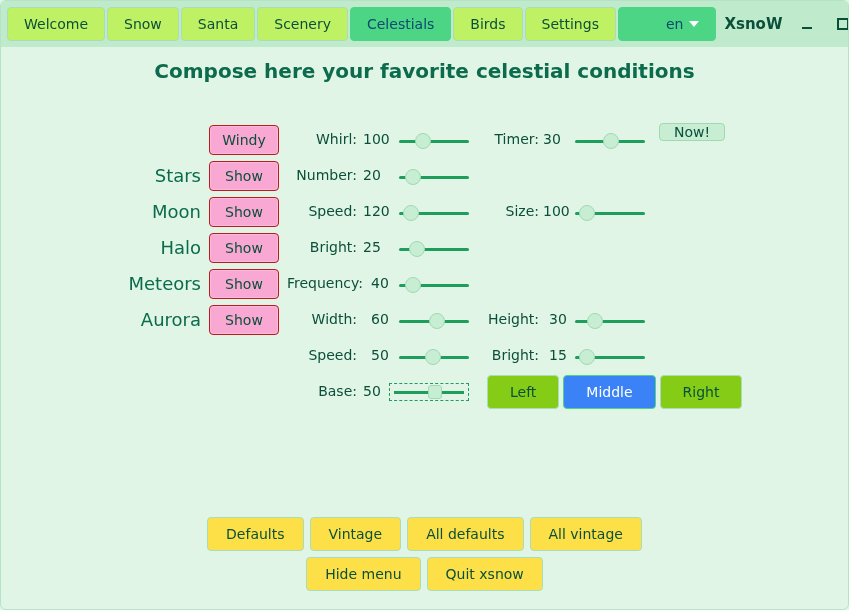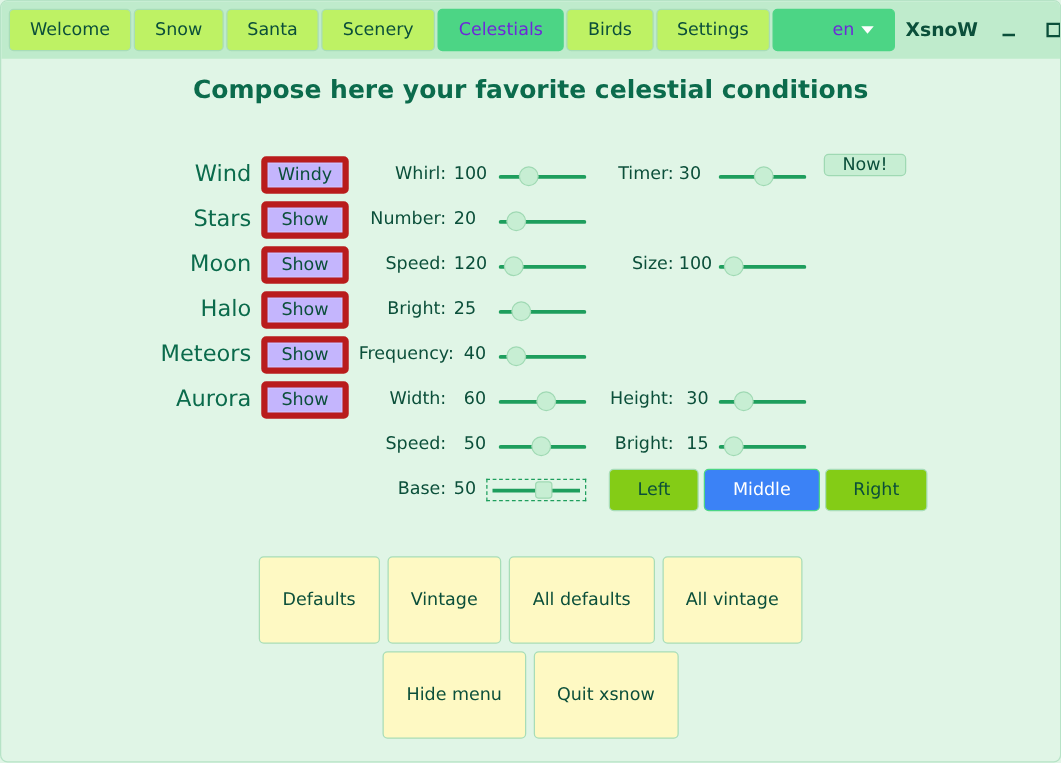--- a/index.html
+++ b/index.html
@@ -30,21 +30,21 @@
     border: 1px solid #a8ddb7;
     border-radius: 4px;
     padding: 8px 16px;
     margin-right: 2px;
     color: #0b4f3a;
     cursor: pointer;
     font-size: 14px;
   }
   .tab.active {
     background: #4cd585;
-    color: #6d28d9;
+    color: #0c4a6e;
     border-color: #4cd585;
   }
   .lang {
     display: flex;
     align-items: center;
     gap: 6px;
     padding-left: 47px;
   }
   .dn { 
     width: 0; height: 0;
@@ -105,22 +105,22 @@
     font-size: 18px;
     color: #0b6b4c;
     top: 6px;
   }
   .toggle {
     position: absolute;
     left: 208px;
     top: 2px;
     width: 70px;
     height: 30px;
-    background: #c4b5fd;
-    border: 5px solid #b91c1c;
+    background: #f9a8d4;
+    border: 1px solid #b91c1c;
     border-radius: 4px;
     color: #0b4f3a;
     font-size: 14px;
     display: flex;
     align-items: center;
     justify-content: center;
     cursor: pointer;
     box-shadow: inset 0 0 0 1px rgba(255,255,255,0.2);
   }
   .field-label {
@@ -241,24 +241,24 @@
     display: flex;
     flex-direction: column;
     align-items: center;
     gap: 6px;
   }
   .btn-row {
     display: flex;
     gap: 6px;
   }
   .btn {
-    background: #fef9c3;
+    background: #fde047;
     border: 1px solid #a8ddb7;
     border-radius: 4px;
-    padding: 26px 18px;
+    padding: 8px 18px;
     font-size: 14px;
     color: #0b4f3a;
     cursor: pointer;
   }
 </style>
 </head>
 <body>
 
 <div class="topbar">
   <div class="tab">Welcome</div>
@@ -290,21 +290,20 @@
         </svg>
     </span>
   </div>
 </div>
 
 <div class="heading">Compose here your favorite celestial conditions</div>
 
 <div class="content">
 
   <div class="row">
-    <div class="rlabel">Wind</div>
     <div class="toggle">Windy</div>
     <div class="field-label col1-lab">Whirl:</div>
     <div class="field-value col1-val">100</div>
     <div class="slider-wrap col1-slider">
       <div class="slider">
           <div class="track"></div>
           <div class="thumb" style="left:16px"></div>
         </div>
     </div>
     <div class="field-label col2-lab">Timer:</div>

